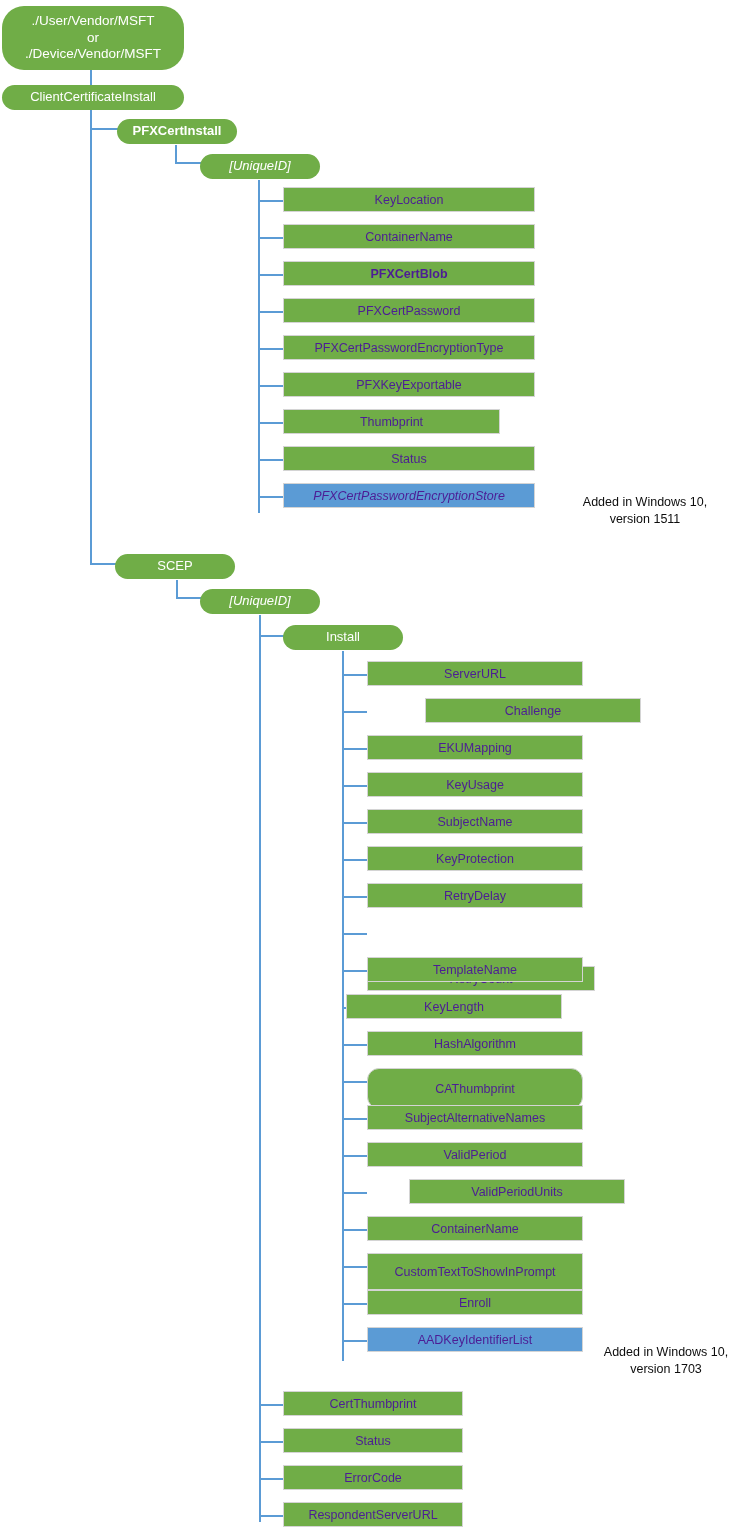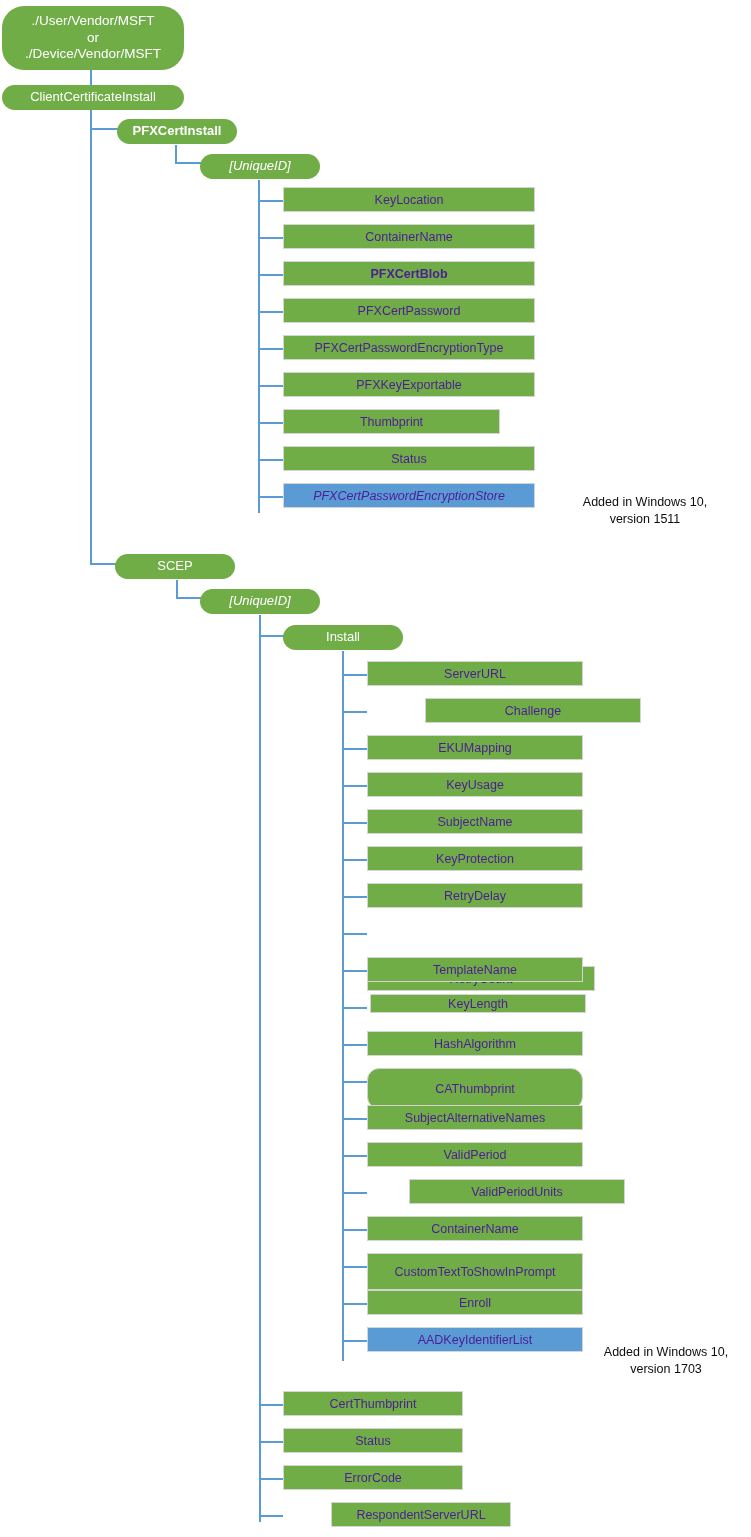--- a/index.html
+++ b/index.html
@@ -139,21 +139,21 @@
       <div class="box" style="left: 367px; top: 809px; width: 216px; height: 25px;">SubjectName</div>
       <div class="line hline" style="left: 342px; top: 859px; width: 25px;"></div>
       <div class="box" style="left: 367px; top: 846px; width: 216px; height: 25px;">KeyProtection</div>
       <div class="line hline" style="left: 342px; top: 896px; width: 25px;"></div>
       <div class="box" style="left: 367px; top: 883px; width: 216px; height: 25px;">RetryDelay</div>
       <div class="line hline" style="left: 342px; top: 933px; width: 25px;"></div>
       <div class="box" style="left: 367px; top: 920px; width: 228px; height: 25px; margin-top: 46px;">RetryCount</div>
       <div class="line hline" style="left: 342px; top: 970px; width: 25px;"></div>
       <div class="box" style="left: 367px; top: 957px; width: 216px; height: 25px;">TemplateName</div>
       <div class="line hline" style="left: 342px; top: 1007px; width: 25px;"></div>
-      <div class="box" style="left: 370px; top: 994px; width: 216px; height: 19px;">KeyLength</div>
+      <div class="box" style="left: 346px; top: 994px; width: 216px; height: 25px;">KeyLength</div>
       <div class="line hline" style="left: 342px; top: 1044px; width: 25px;"></div>
       <div class="box" style="left: 367px; top: 1031px; width: 216px; height: 25px;">HashAlgorithm</div>
       <div class="line hline" style="left: 342px; top: 1081px; width: 25px;"></div>
       <div class="box" style="left: 367px; top: 1068px; width: 216px; height: 41px; border-radius: 12px;">CAThumbprint</div>
       <div class="line hline" style="left: 342px; top: 1118px; width: 25px;"></div>
       <div class="box" style="left: 367px; top: 1105px; width: 216px; height: 25px;">SubjectAlternativeNames</div>
       <div class="line hline" style="left: 342px; top: 1155px; width: 25px;"></div>
       <div class="box" style="left: 367px; top: 1142px; width: 216px; height: 25px;">ValidPeriod</div>
       <div class="line hline" style="left: 342px; top: 1192px; width: 25px;"></div>
       <div class="box" style="left: 367px; top: 1179px; width: 216px; height: 25px; margin-left: 42px;">ValidPeriodUnits</div>
@@ -167,21 +167,21 @@
       <div class="box blue" style="left: 367px; top: 1327px; width: 216px; height: 25px;">AADKeyIdentifierList</div>
     </div>
   <div id="scep-uniqueid-children">
       <div class="line hline" style="left: 259px; top: 1404px; width: 24px;"></div>
       <div class="box" style="left: 283px; top: 1391px; width: 180px; height: 25px;">CertThumbprint</div>
       <div class="line hline" style="left: 259px; top: 1441px; width: 24px;"></div>
       <div class="box" style="left: 283px; top: 1428px; width: 180px; height: 25px;">Status</div>
       <div class="line hline" style="left: 259px; top: 1478px; width: 24px;"></div>
       <div class="box" style="left: 283px; top: 1465px; width: 180px; height: 25px;">ErrorCode</div>
       <div class="line hline" style="left: 259px; top: 1515px; width: 24px;"></div>
-      <div class="box" style="left: 283px; top: 1502px; width: 180px; height: 25px; margin-left: 48px;">RespondentServerURL</div>
+      <div class="box" style="left: 283px; top: 1502px; width: 180px; height: 25px;">RespondentServerURL</div>
     </div>
 
   <div class="note" style="left:545px;top:494px;width:200px;">Added in Windows 10,
 version 1511</div>
 
   <div class="note" style="left:586px;top:1344px;width:160px;">Added in Windows 10,
 version 1703</div>
 
 </div>
 

